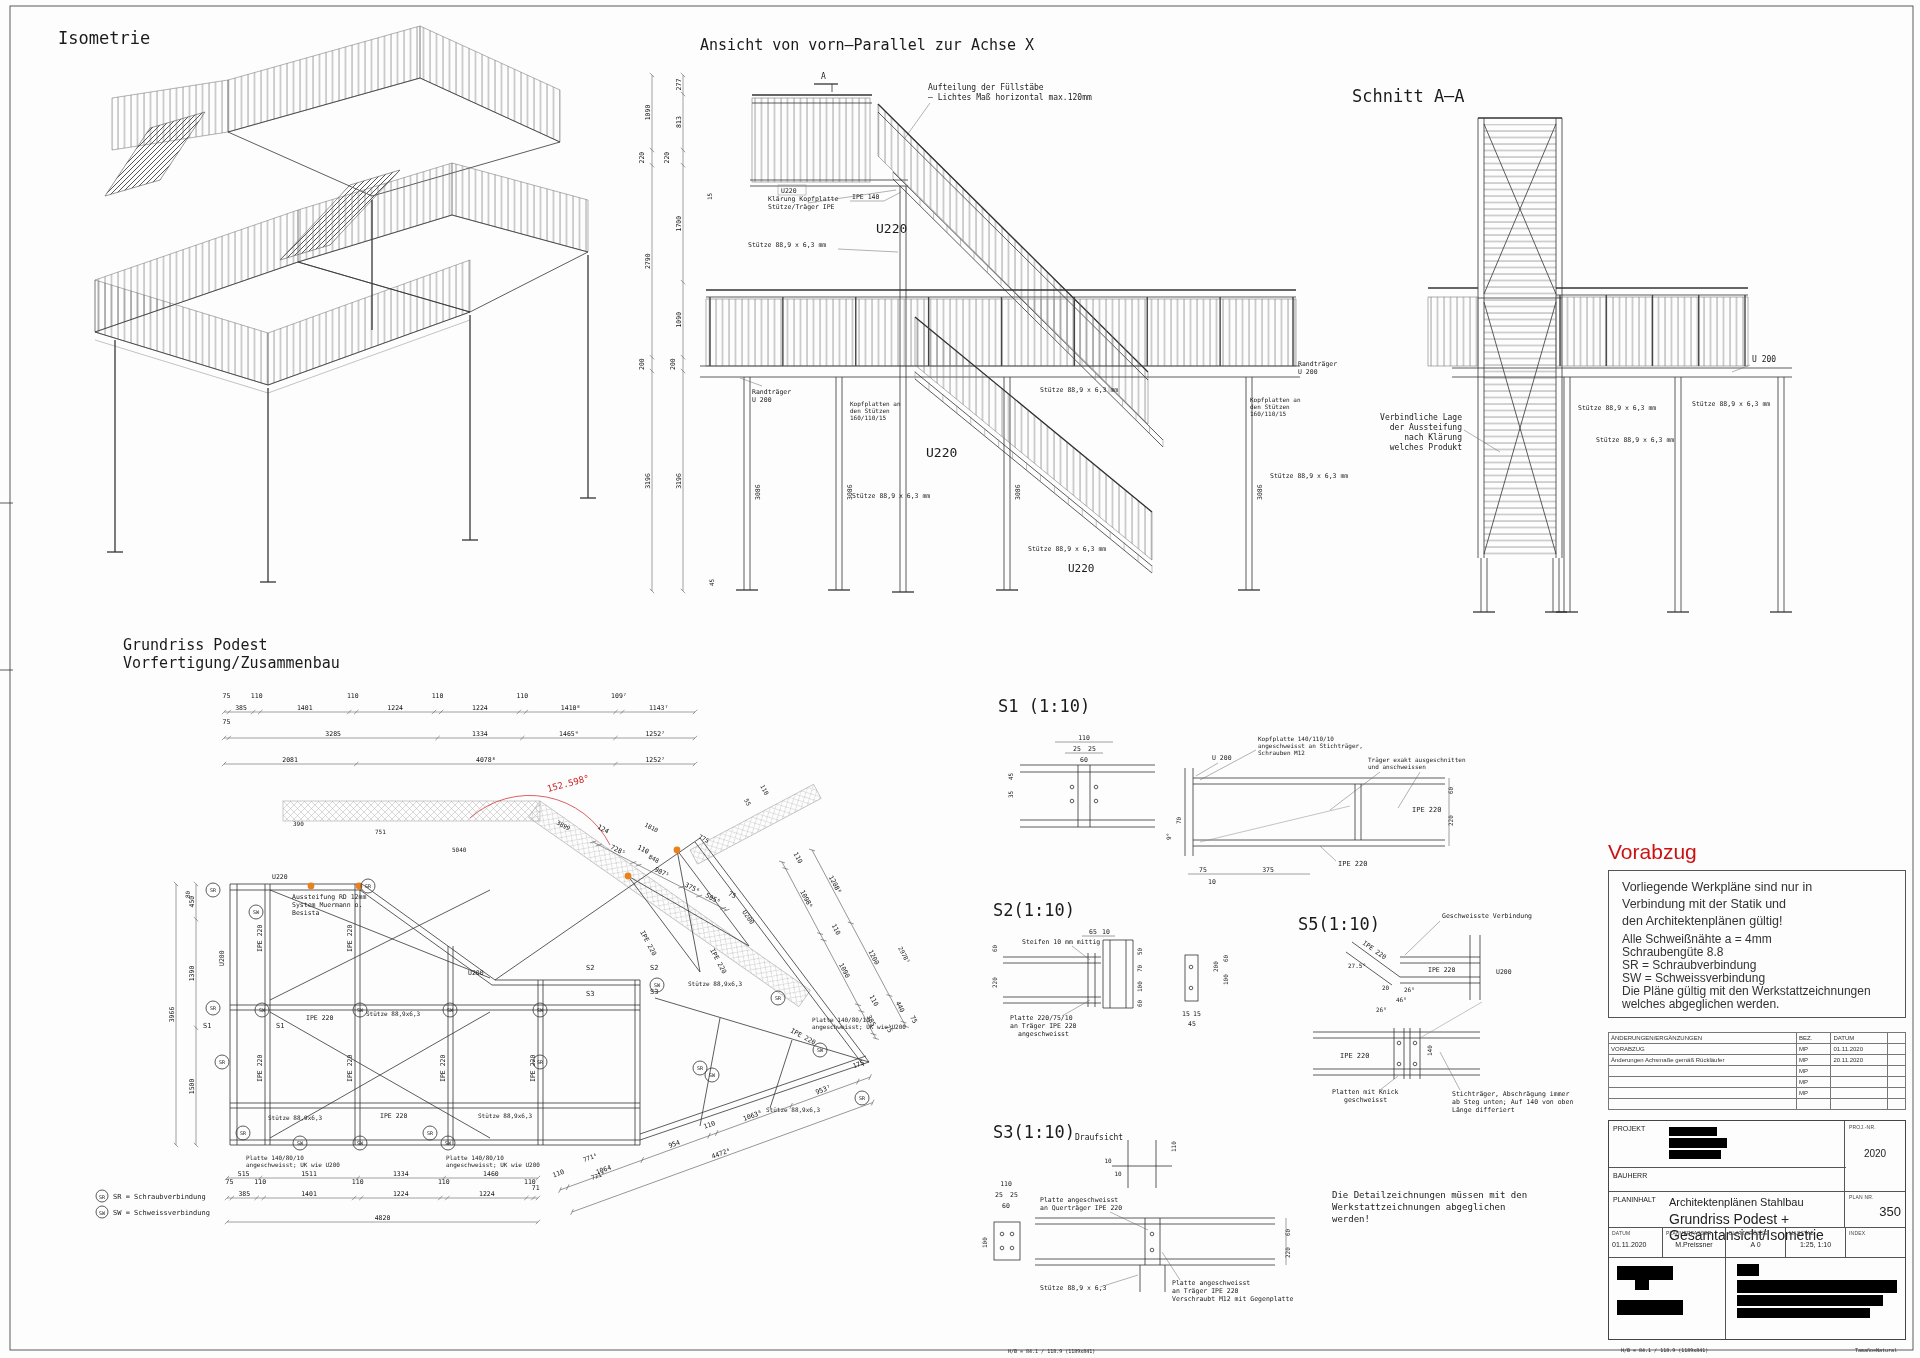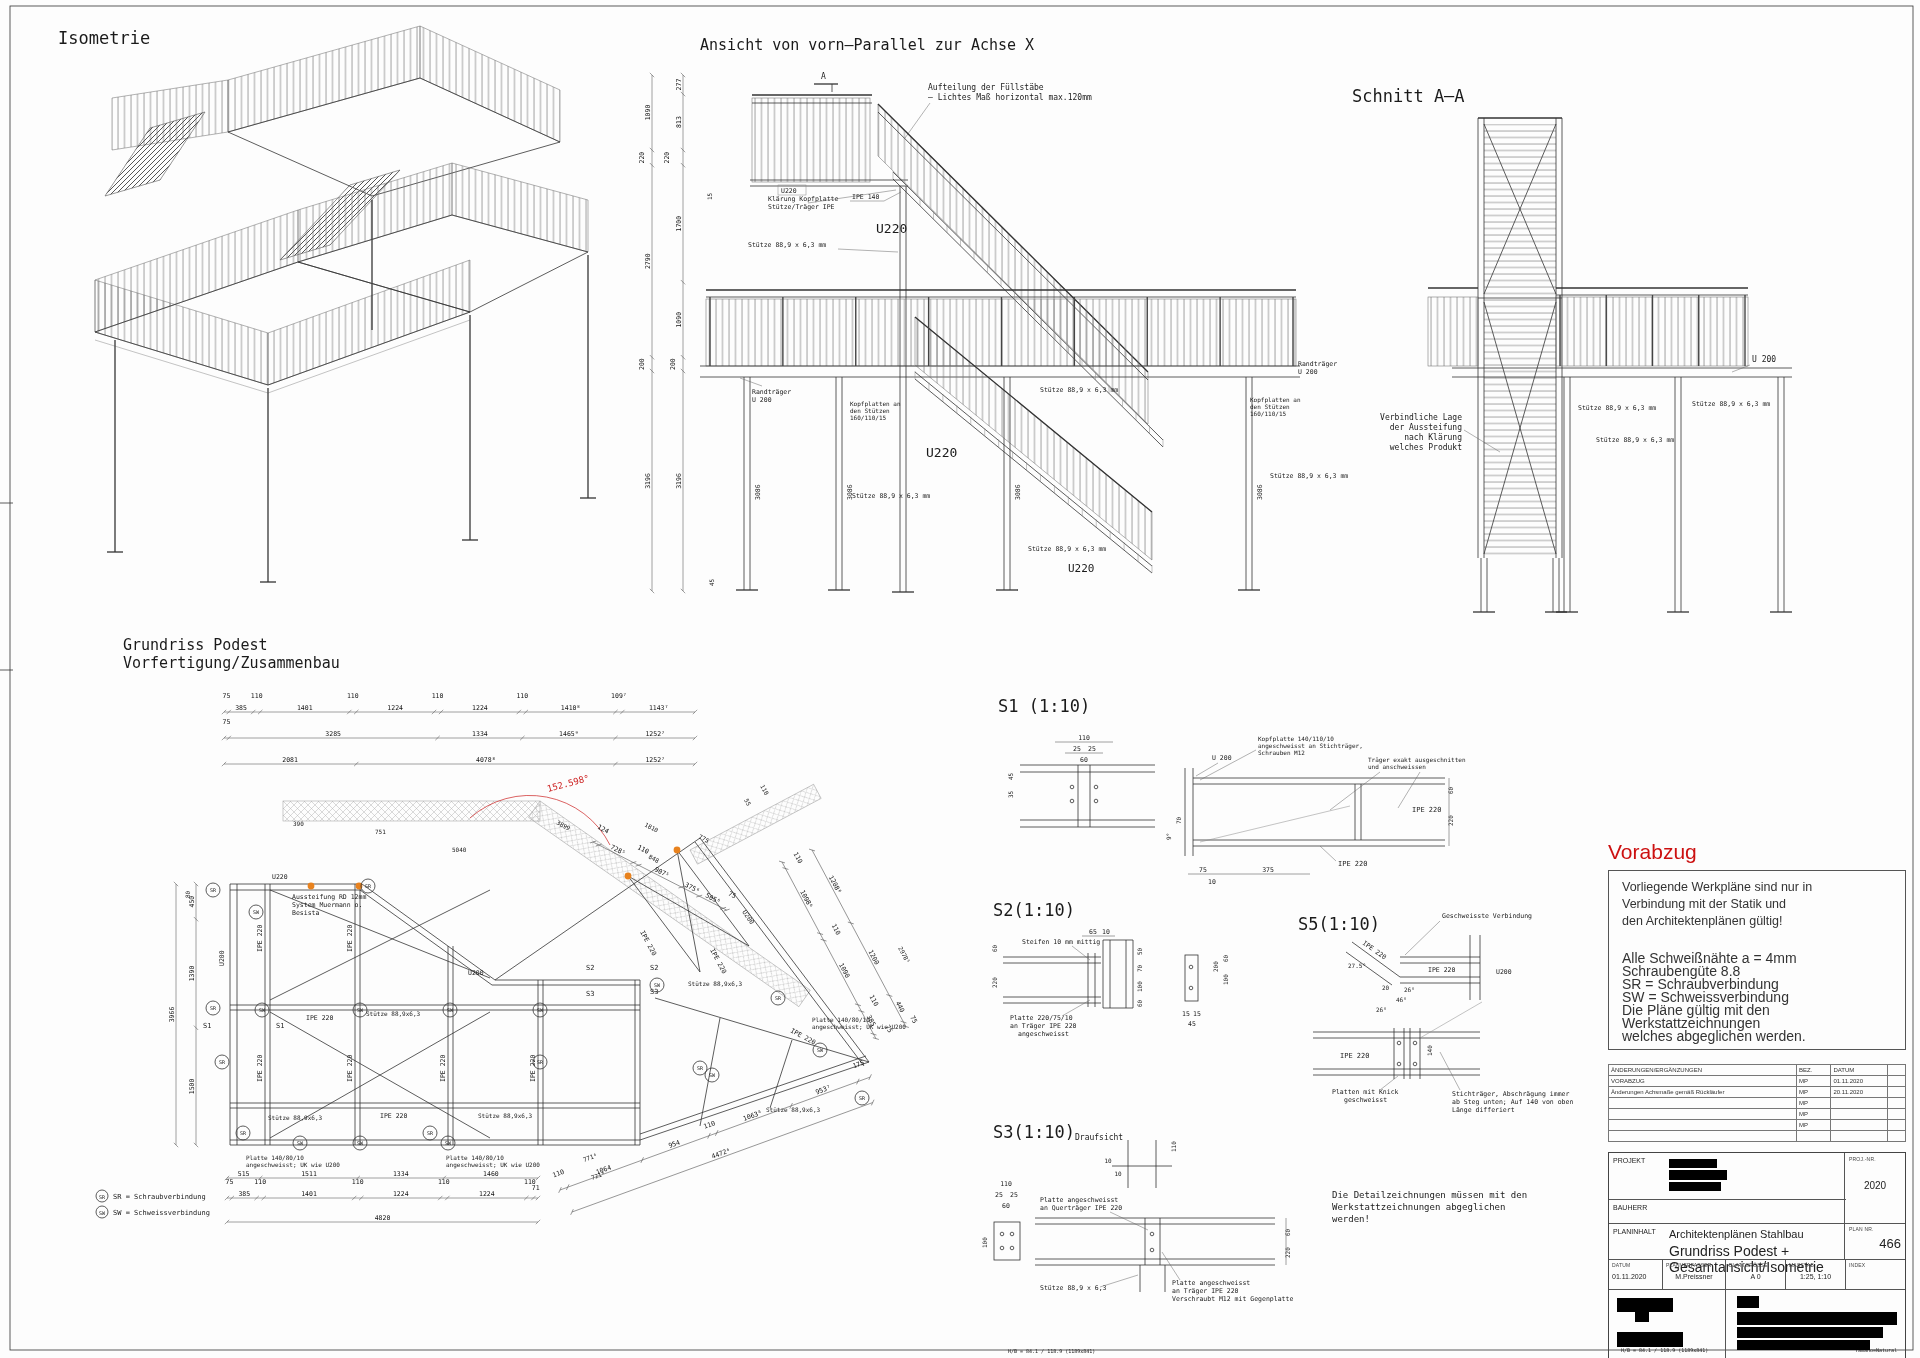--- a/index.html
+++ b/index.html
@@ -17,21 +17,21 @@
   .post{stroke:#444;stroke-width:1.4}
   .bal{fill:url(#bal);stroke:#666;stroke-width:.5}
   .hatw{fill:url(#hat);stroke:#aaa;stroke-width:.6}
   .drk{fill:url(#drk);stroke:#555;stroke-width:.6}
   .ldr{stroke:#666;stroke-width:.5;fill:none}
   
   .panel{position:absolute;left:1608px;top:840px;width:298px;font-family:"Liberation Sans",sans-serif;color:#222}
   .vz{font-size:21px;color:#cc1111}
   .box{border:1px solid #555;margin-top:6px;padding:8px 7px 6px 13px}
   .big p{margin:0;font-size:12.5px;line-height:17px;color:#333}
-  .smnotes{margin-top:22px;font-size:14px;line-height:13px;color:#333}
+  .smnotes{margin-top:3px;font-size:12px;line-height:13px;color:#333}
   table.rev{width:100%;border-collapse:collapse;margin-top:14px;font-size:6px;color:#333}
   table.rev td{border:1px solid #777;height:10px;padding:0 2px;white-space:nowrap;overflow:hidden}
   .tb{position:relative;height:218px;border:1.2px solid #444;margin-top:10px;font-size:7px}
   .tb .lab{font-size:5px;color:#444;letter-spacing:.2px}
   .bar{position:absolute;background:#000}
 </style>
 </head>
 <body>
 
 <div class="sheet">
@@ -912,21 +912,21 @@
     <div class="bar" style="left:60px;top:6px;width:48px;height:9px"></div>
     <div class="bar" style="left:60px;top:17px;width:58px;height:10px"></div>
     <div class="bar" style="left:60px;top:29px;width:52px;height:9px"></div>
     <div style="position:absolute;left:0;top:46px;width:237px;border-top:1px solid #555;padding:4px;box-sizing:border-box;font-size:7px">BAUHERR</div>
     <div style="position:absolute;left:0;top:70px;width:100%;height:36px;border-top:1px solid #555;box-sizing:border-box">
       <div style="position:absolute;left:4px;top:4px;font-size:7px">PLANINHALT</div>
       <div style="position:absolute;left:60px;top:4px;font-size:11px">Architektenplänen Stahlbau</div>
       <div style="position:absolute;left:60px;top:19px;font-size:14px">Grundriss Podest + Gesamtansicht/Isometrie</div>
       <div style="position:absolute;right:0;top:0;width:61px;height:36px;border-left:1px solid #555;padding:2px 4px;box-sizing:border-box">
         <div class="lab">PLAN NR.</div>
-        <div style="font-size:13px;text-align:right;margin-top:4px">466</div>
+        <div style="font-size:13px;text-align:right;margin-top:4px">350</div>
       </div>
     </div>
     <div style="position:absolute;left:0;top:106px;width:100%;height:30px;border-top:1px solid #555;box-sizing:border-box;display:flex">
       <div style="width:54px;border-right:1px solid #555;padding:2px 3px;box-sizing:border-box">
         <div class="lab">DATUM</div>
         <div style="font-size:7px;margin-top:5px">01.11.2020</div>
       </div>
       <div style="width:63px;border-right:1px solid #555;padding:2px 3px;box-sizing:border-box">
         <div class="lab">PLANVERFASSER</div>
         <div style="font-size:7px;margin-top:5px;text-align:center">M.Preissner</div>

